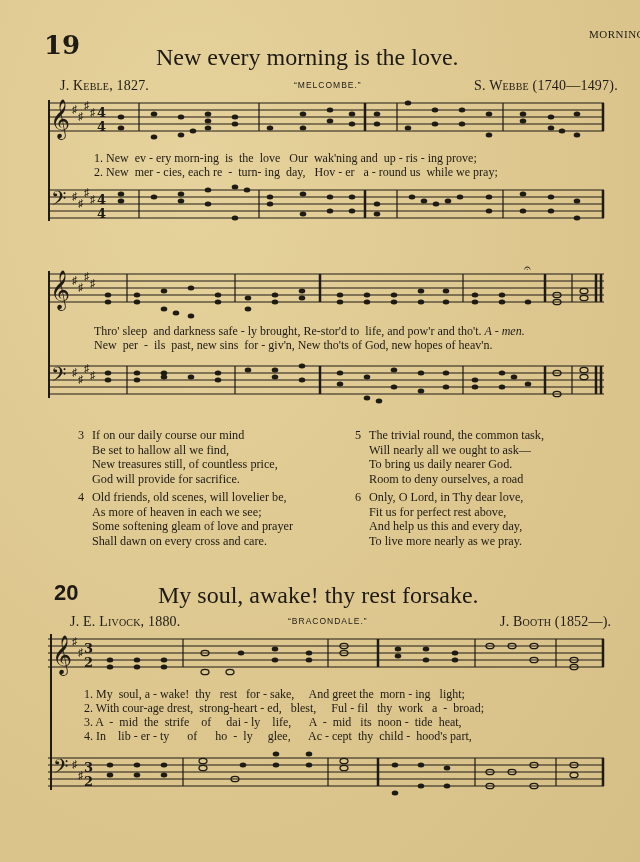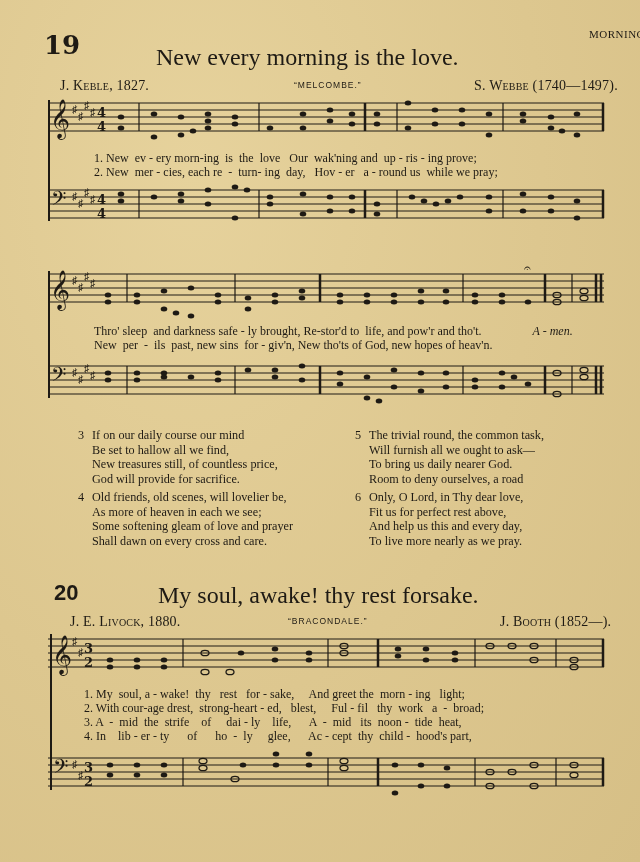--- a/index.html
+++ b/index.html
@@ -12,21 +12,21 @@
     position:relative;
   }
   .abs { position:absolute; }
   .hymn-num { font-family:"DejaVu Serif", serif; font-size:26px; font-weight:bold; }
   .hymn-num.n20 { font-family:"Liberation Sans", sans-serif; font-size:22px; font-weight:bold; }
   .section { font-size:11px; letter-spacing:0.5px; }
   .title { font-size:24px; white-space:nowrap; }
   .credit { font-size:14px; font-variant:small-caps; letter-spacing:0.2px; white-space:nowrap; }
   .tune { font-size:8.5px; letter-spacing:1px; font-family:"Liberation Sans", sans-serif; white-space:nowrap; }
   .lyric { font-family:"Liberation Serif", serif; font-size:12px; line-height:14px; white-space:pre; }
-  .lyric .amen { font-style:italic;margin-left:48px; }
+  .lyric .amen { font-style:italic; }
   .stanza { font-size:12.2px; line-height:14.5px; }
   .stanza .num { display:inline-block; width:14px; }
   .stanza .line { display:block; padding-left:14px; }
   .stanza .line.first { padding-left:0; }
   svg { position:absolute; left:0; overflow:visible; }
 </style>
 </head>
 <body>
 
 <div class="abs hymn-num" style="left:44px;top:30px;">19</div>
@@ -294,21 +294,21 @@
   <span class="line">God will provide for sacrifice.</span>
 </div>
 <div class="abs stanza" style="left:78px;top:490px;">
   <span class="line first"><span class="num">4</span><span>Old friends, old scenes, will lovelier be,</span></span>
   <span class="line">As more of heaven in each we see;</span>
   <span class="line">Some softening gleam of love and prayer</span>
   <span class="line">Shall dawn on every cross and care.</span>
 </div>
 <div class="abs stanza" style="left:355px;top:428px;">
   <span class="line first"><span class="num">5</span><span>The trivial round, the common task,</span></span>
-  <span class="line">Will furnish all we ought to ask—</span>
+  <span class="line">Will nearly all we ought to ask—</span>
   <span class="line">To bring us daily nearer God.</span>
   <span class="line">Room to deny ourselves, a road</span>
 </div>
 <div class="abs stanza" style="left:355px;top:490px;">
   <span class="line first"><span class="num">6</span><span>Only, O Lord, in Thy dear love,</span></span>
   <span class="line">Fit us for perfect rest above,</span>
   <span class="line">And help us this and every day,</span>
   <span class="line">To live more nearly as we pray.</span>
 </div>
 

